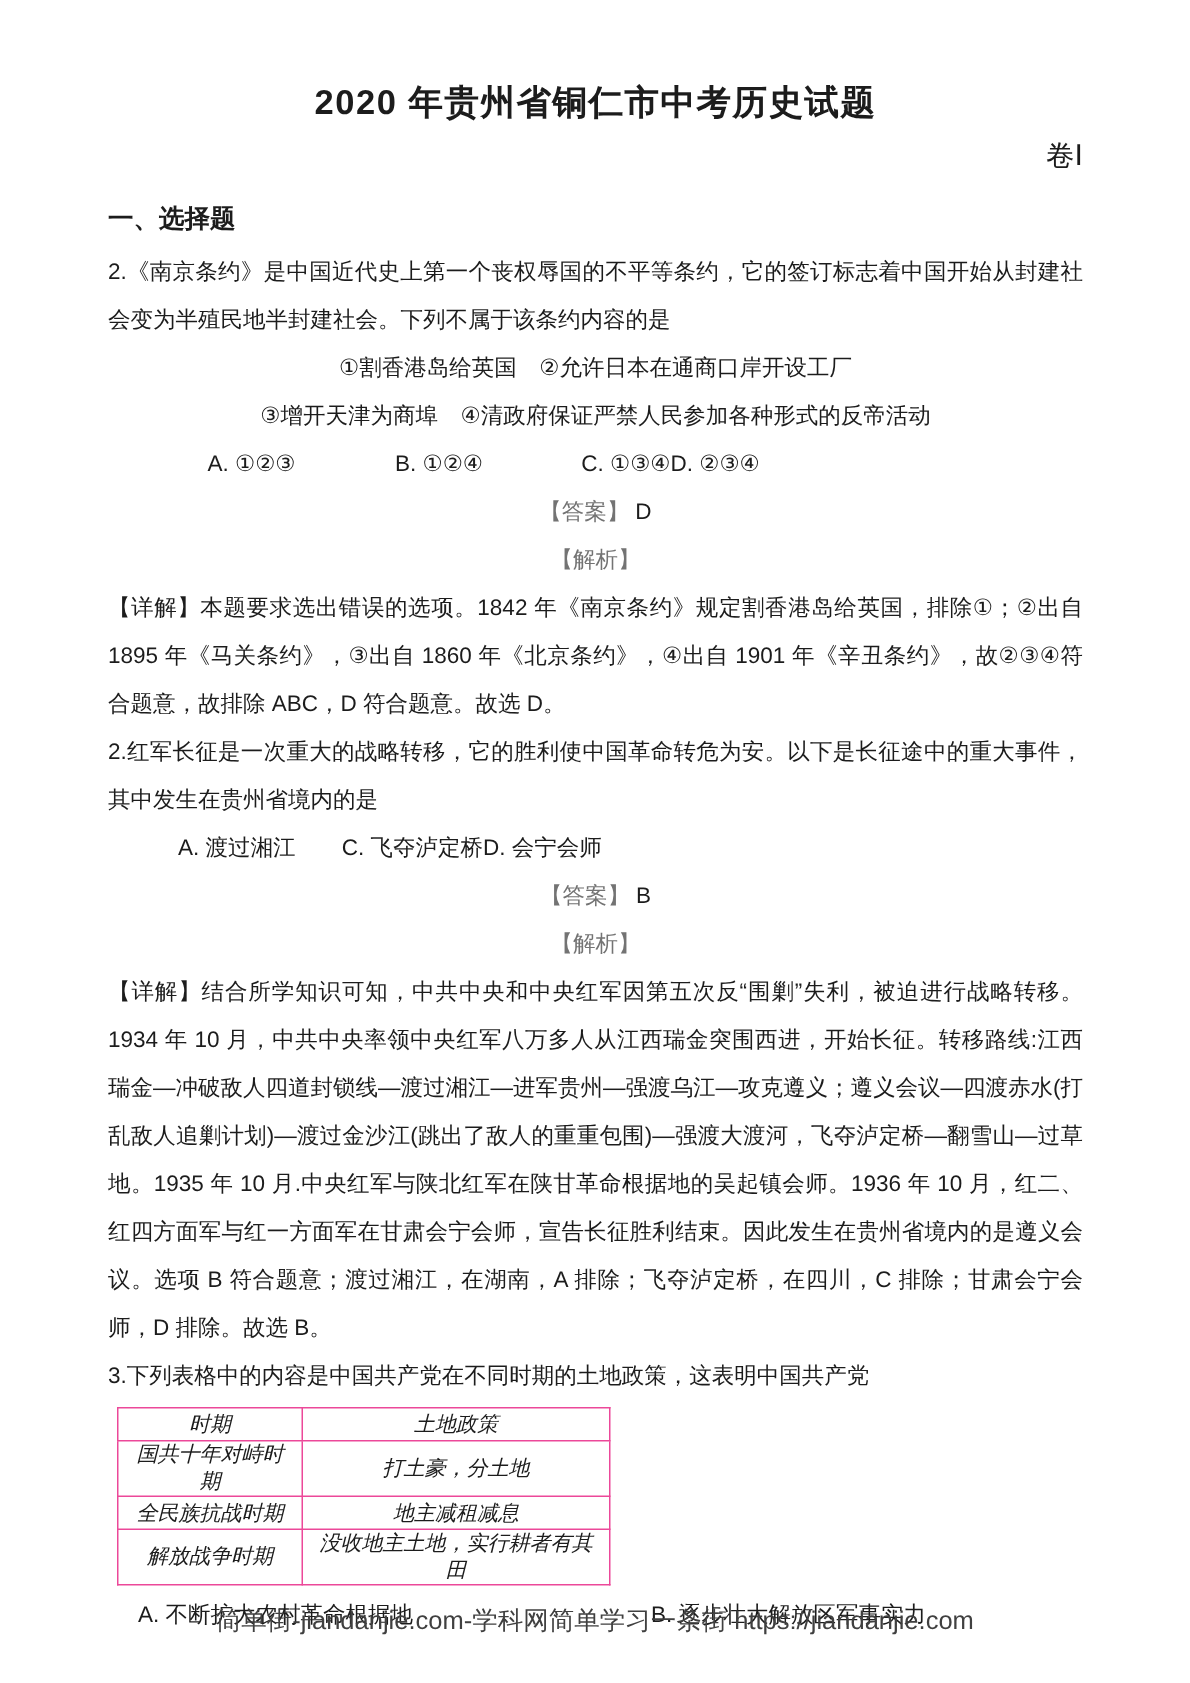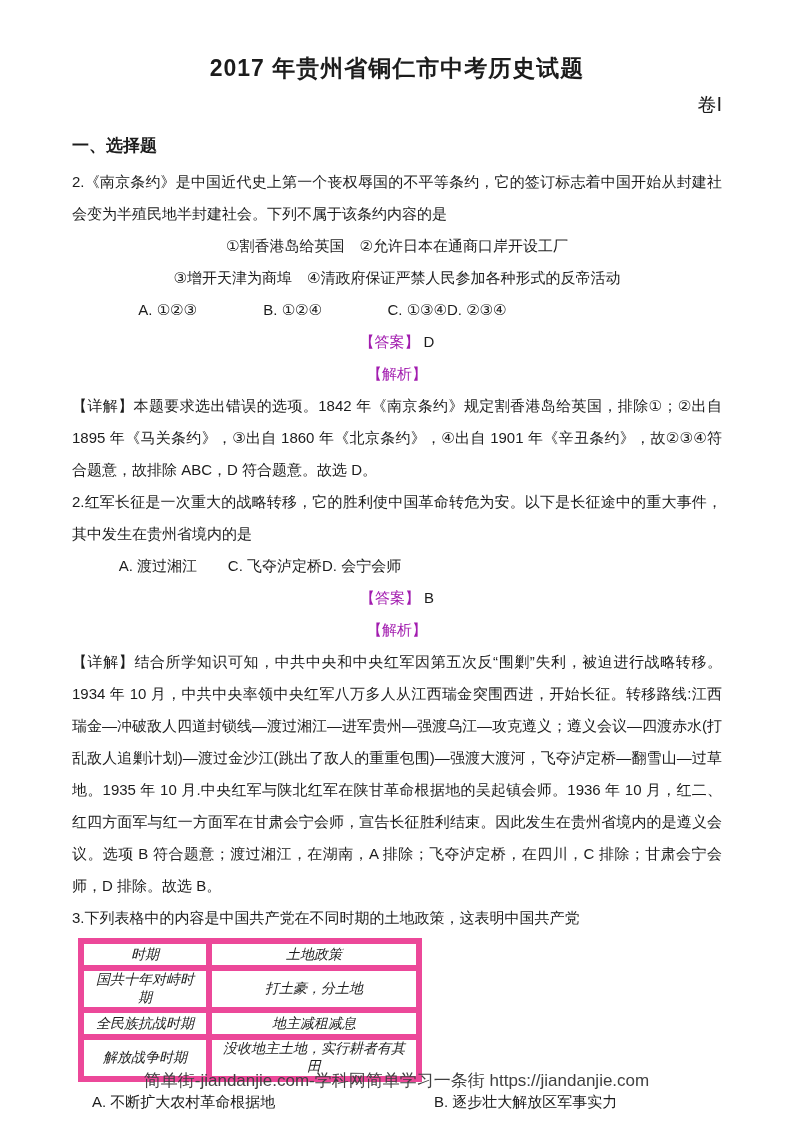--- a/index.html
+++ b/index.html
@@ -50,31 +50,31 @@
   .options-row {
     display: flex;
     margin: 0;
     font-size: 15px;
     line-height: 32px;
   }
   .options-row .opt { width: 125px; flex: 0 0 auto; text-align: right; }
   .options-row .opt:last-child { width: auto; }
   .options-row .opt-half { width: 322px; flex: 0 0 auto; text-align: left; margin-left: 20px; }
   .options-row .opt-half:last-child { width: auto; }
-  .blue-label { color: #a21caf; }
+  .blue-label { color: #737373; }
   .ans-val { margin-left: 4px; }
   .policy-table {
     border-collapse: collapse;
     margin: 4px 0 4px 6px;
     font-family: "Liberation Serif", "DejaVu Serif", serif;
     font-style: italic;
     font-size: 14px;
   }
   .policy-table th, .policy-table td {
-    border: 6px solid #ec4899;
+    border: 1px solid #ec4899;
     height: 21px;
     padding: 0 8px;
     text-align: center;
     font-weight: 400;
     vertical-align: middle;
   }
   .policy-table .col-period { width: 106px; }
   .policy-table .col-policy { width: 188px; }
   .footer {
     position: absolute;
@@ -86,21 +86,21 @@
     line-height: 26px;
     color: #404040;
   }
 </style>
 </head>
 <body>
 
 <div class="page">
   <div class="content">
 
-    <h1 class="doc-title">2017 年贵州省铜仁市中考历史试题</h1>
+    <h1 class="doc-title">2020 年贵州省铜仁市中考历史试题</h1>
     <div class="volume">卷Ⅰ</div>
     <div class="section-heading">一、选择题</div>
 
     <p class="para">2.《南京条约》是中国近代史上第一个丧权辱国的不平等条约，它的签订标志着中国开始从封建社会变为半殖民地半封建社会。下列不属于该条约内容的是</p>
     <p class="para line">①割香港岛给英国　②允许日本在通商口岸开设工厂</p>
     <p class="para line">③增开天津为商埠　④清政府保证严禁人民参加各种形式的反帝活动</p>
     <div class="options-row">
       <span class="opt">A. ①②③</span>
       <span class="opt">B. ①②④</span>
       <span class="opt">C. ①③④</span>

